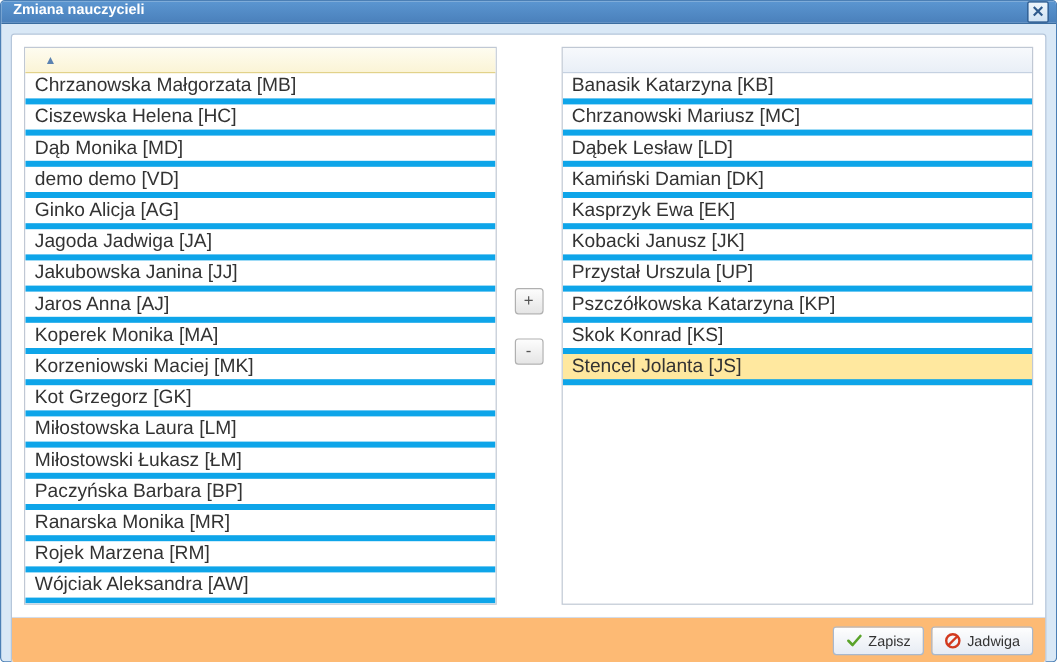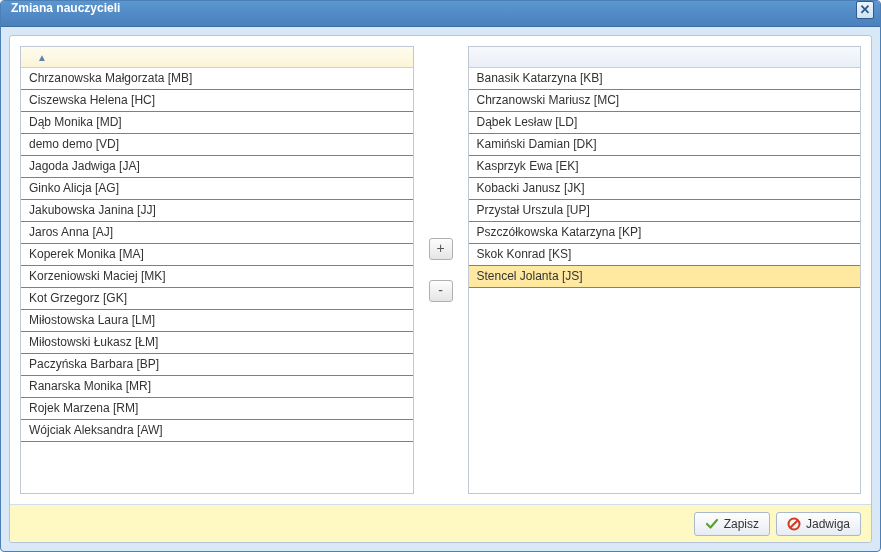--- a/index.html
+++ b/index.html
@@ -85,25 +85,25 @@
   .sort-arrow {
     color: #5b82b1;
     font-size: 10px;
   }
   .list-body {
     flex: 1;
     overflow-y: auto;
   }
   .list-row {
     padding: 3px 8px;
-    border-bottom: 1px solid #0ea5e9;
+    border-bottom: 5px solid #0ea5e9;
     color: #333;
     cursor: pointer;
     line-height: 15px;
-    font-size: 12px;
+    font-size: 16px;
     white-space: nowrap;
   }
   .list-row.selected {
     background: #ffe89f;
   }
   .center-controls {
     width: 34px;
     display: flex;
     flex-direction: column;
     align-items: center;
@@ -117,21 +117,21 @@
     background: linear-gradient(to bottom,#fdfdfd,#e5e5e5);
     text-align: center;
     line-height: 19px;
     font-size: 14px;
     cursor: pointer;
     color: #555;
   }
   .footer {
     height: 38px;
     border-top: 1px solid #d4dce8;
-    background: #fef9c3;
+    background: #fdba74;
     display: flex;
     align-items: center;
     justify-content: flex-end;
     padding: 0 10px;
     gap: 6px;
     border-radius: 0 0 3px 3px;
   }
   .btn {
     height: 24px;
     padding: 0 10px;
@@ -163,22 +163,22 @@
 
       <div class="list-wrap">
         <div class="list-header">
           <span class="sort-arrow">▲</span>
         </div>
         <div class="list-body" id="left-list-body">
             <div class="list-row">Chrzanowska Małgorzata [MB]</div>
             <div class="list-row">Ciszewska Helena [HC]</div>
             <div class="list-row">Dąb Monika [MD]</div>
             <div class="list-row">demo demo [VD]</div>
+            <div class="list-row">Ginko Alicja [AG]</div>
             <div class="list-row">Jagoda Jadwiga [JA]</div>
-            <div class="list-row">Ginko Alicja [AG]</div>
             <div class="list-row">Jakubowska Janina [JJ]</div>
             <div class="list-row">Jaros Anna [AJ]</div>
             <div class="list-row">Koperek Monika [MA]</div>
             <div class="list-row">Korzeniowski Maciej [MK]</div>
             <div class="list-row">Kot Grzegorz [GK]</div>
             <div class="list-row">Miłostowska Laura [LM]</div>
             <div class="list-row">Miłostowski Łukasz [ŁM]</div>
             <div class="list-row">Paczyńska Barbara [BP]</div>
             <div class="list-row">Ranarska Monika [MR]</div>
             <div class="list-row">Rojek Marzena [RM]</div>

